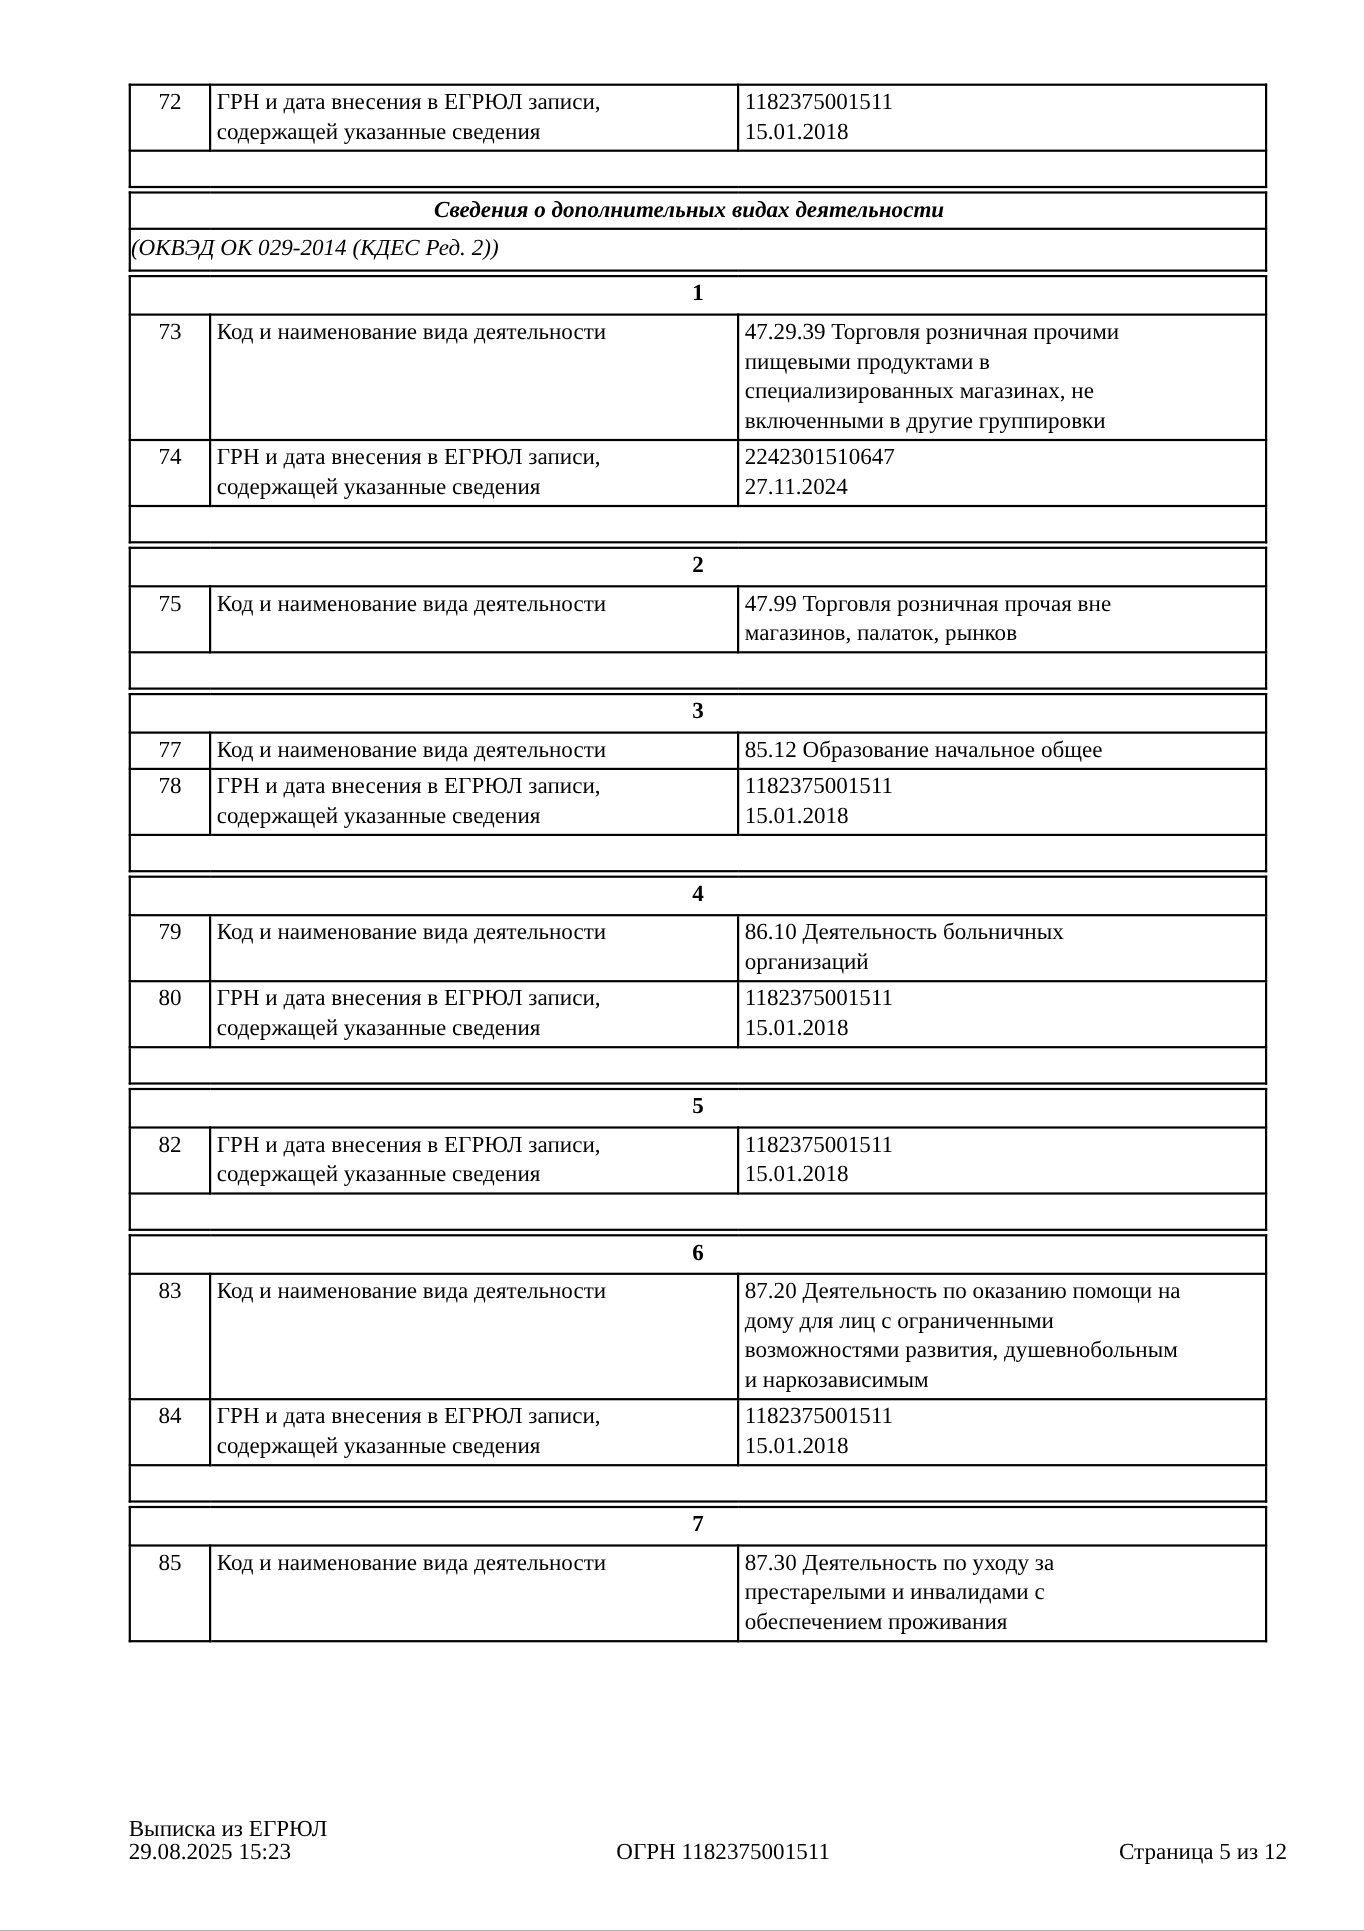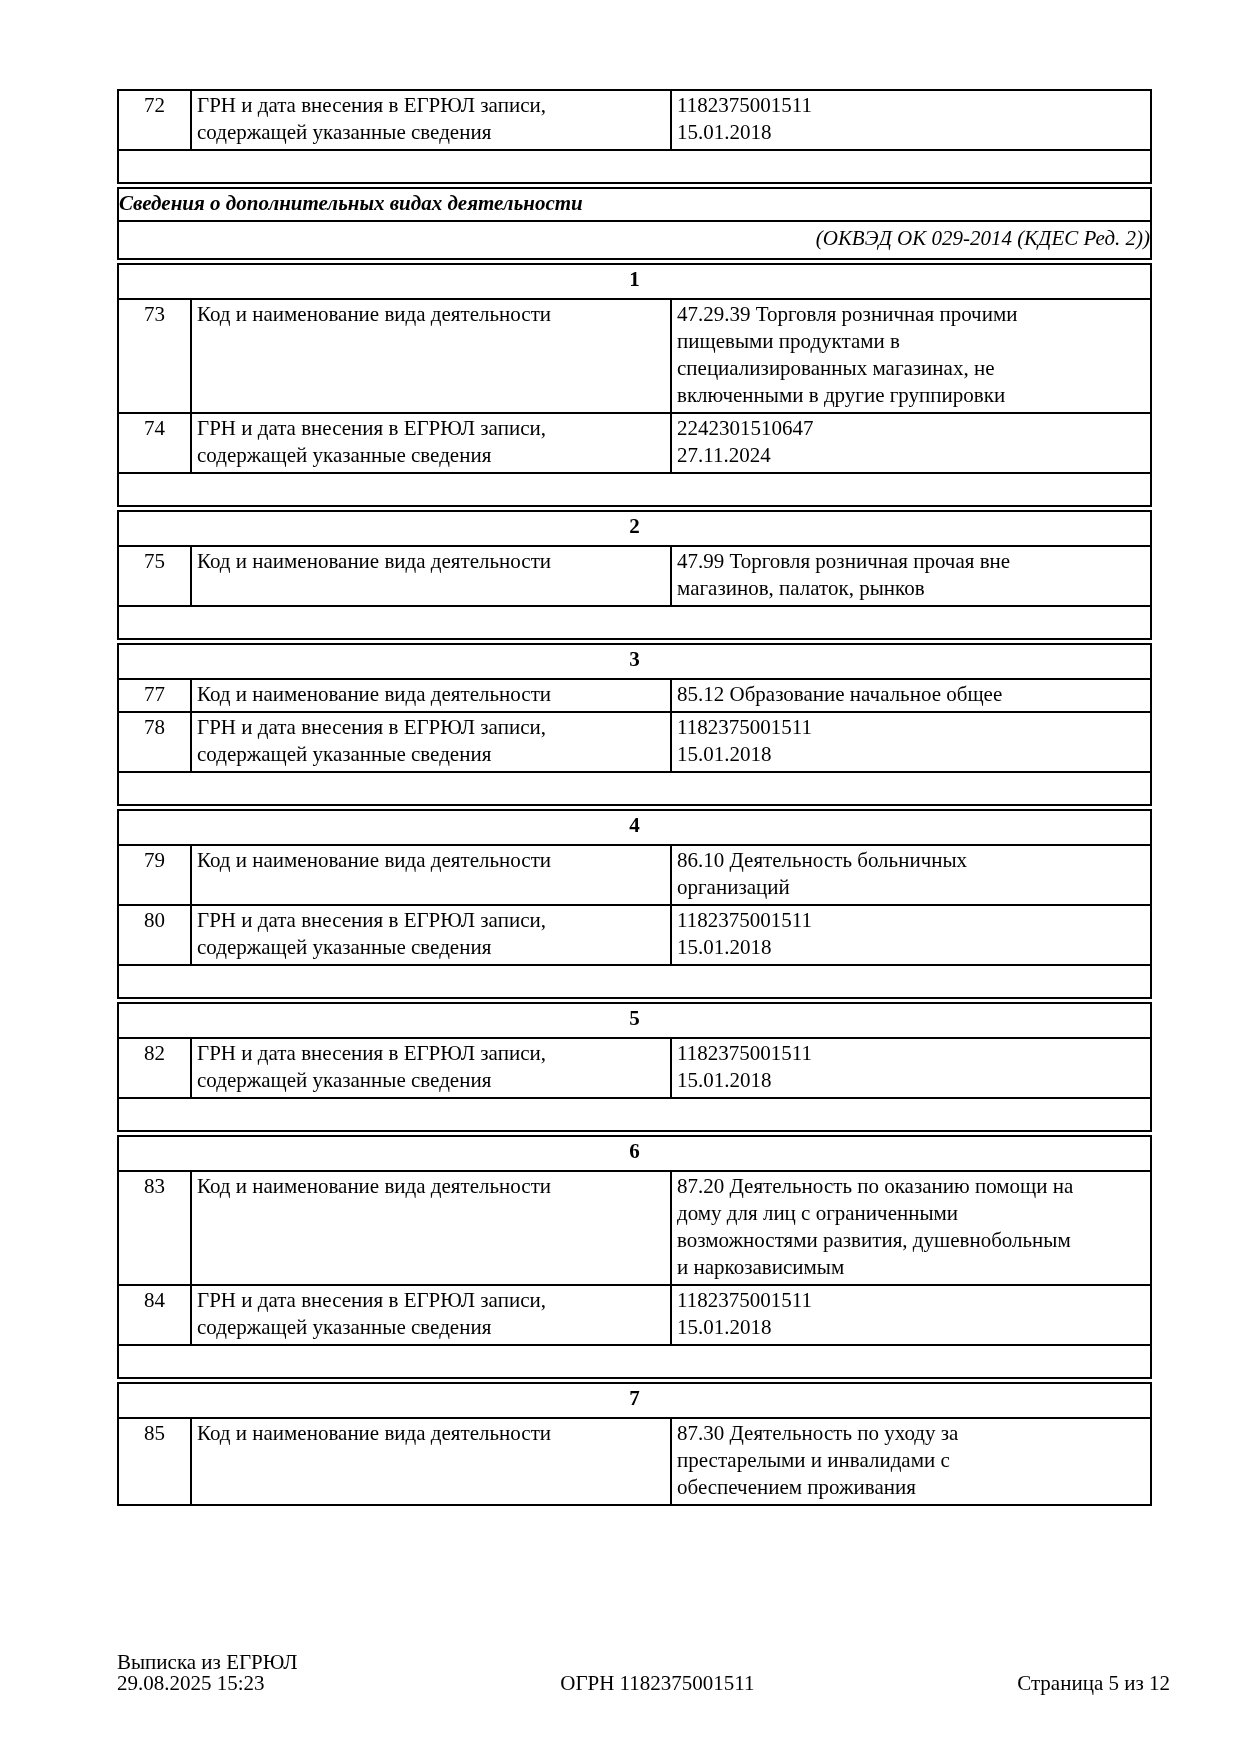--- a/index.html
+++ b/index.html
@@ -9,21 +9,21 @@
     height: 1755px;
     margin: 0 auto;
     background: #ffffff;
     font-family: "Liberation Serif", "DejaVu Serif", serif;
     color: #000;
     overflow: hidden;
   }
   .content {
     position: absolute;
     left: 117px;
-    top: 89px;
+    top: 76px;
     width: 872px;
   }
   table.t {
     border-collapse: collapse;
     table-layout: fixed;
     width: 100%;
     margin: 0 0 3px 0;
   }
   table.t td {
     border: 2px solid #000;
@@ -35,26 +35,27 @@
   td.num   { text-align: center; padding: 1px 2px 3px 2px; }
   td.cell  { padding: 1px 6px 3px 5px; margin-left: 37px; }
   td.numhdr {
     text-align: center;
     font-weight: bold;
     height: 29px;
     padding: 1px 0 3px 0;
   }
   tr.spacer td { height: 29px; }
   td.hdr-title {
+    text-align: center;
     font-weight: bold;
     font-style: italic;
     padding: 1px 16px 3px 0;
   }
   td.hdr-sub {
-    text-align: right;
+    text-align: left;
     font-style: italic;
     padding: 3px 0 6px 0;
   }
   .footer {
     position: absolute;
     left: 117px;
     top: 1652px;
     width: 1053px;
     display: flex;
     justify-content: space-between;

